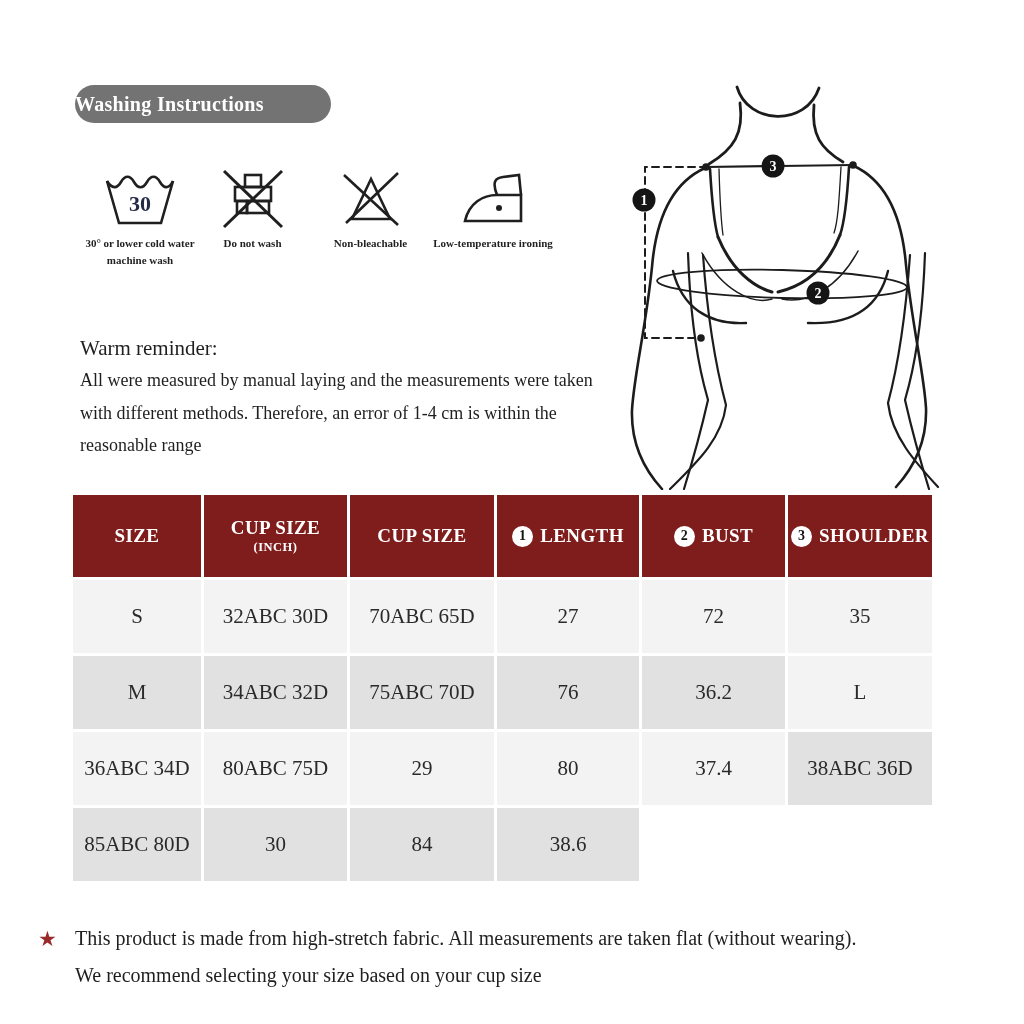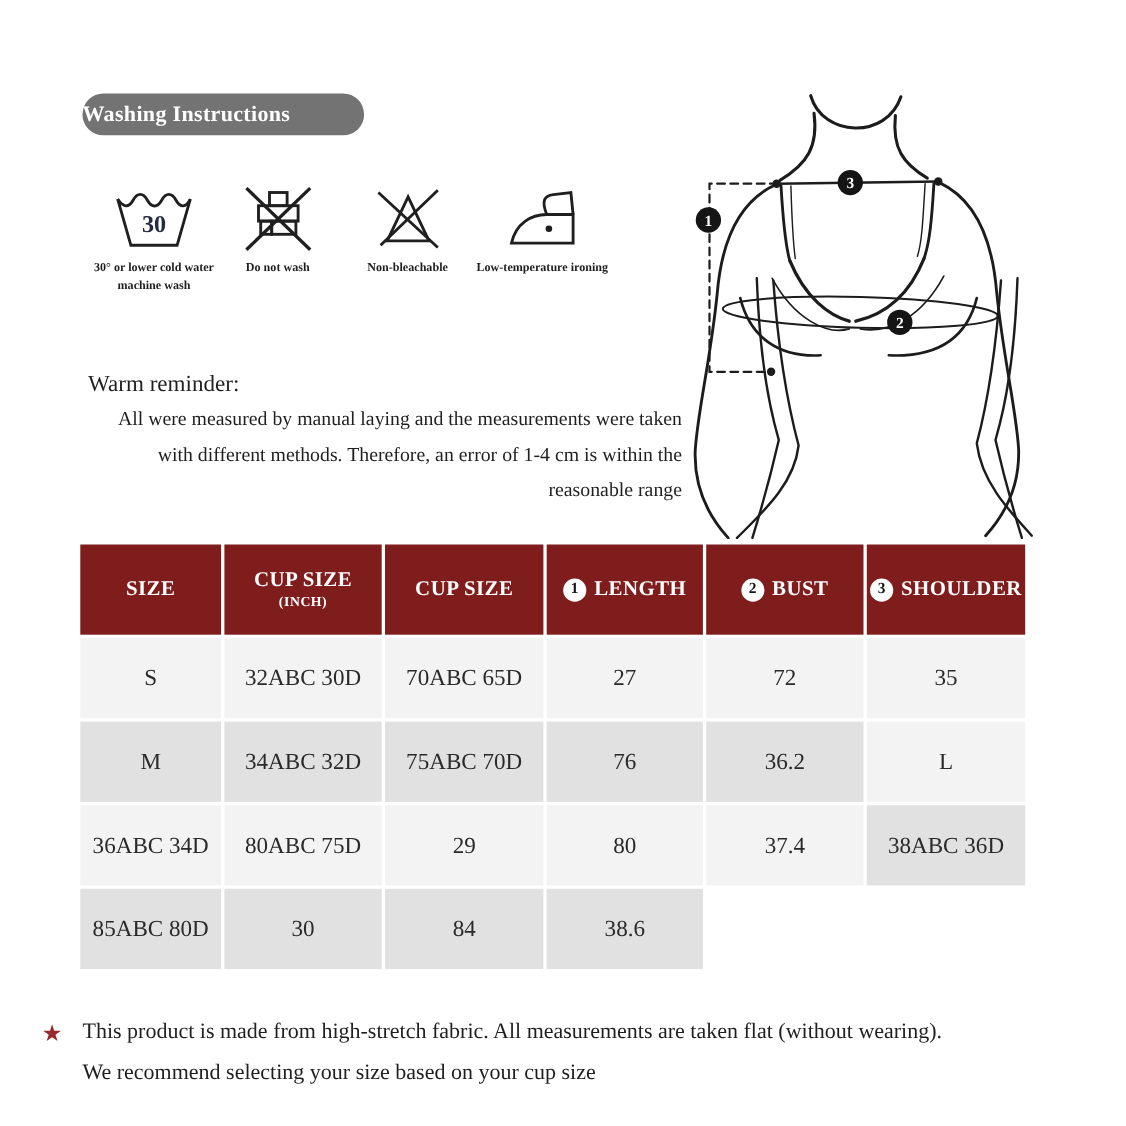--- a/index.html
+++ b/index.html
@@ -20,21 +20,21 @@
     margin-top:4px;font-size:11px;font-weight:600;line-height:17px;color:#1f1f1f;
   }
   .ci-1{left:72px;width:136px;}
   .ci-2{left:205px;width:95px;}
   .ci-3{left:313px;width:115px;}
   .ci-4{left:432px;width:122px;}
   
   .reminder-title{position:absolute;left:80px;top:312px;font-size:21px;font-weight:normal;margin-top:24px;}
   .reminder-body{
     position:absolute;left:80px;top:364px;width:540px;
-    font-size:18px;line-height:32.5px;text-align:right;
+    font-size:18px;line-height:32.5px;
   }
   
   .figure-wrap{position:absolute;left:610px;top:85px;width:395px;height:405px;}
   
   .size-table{
     position:absolute;left:73px;top:495px;
     display:grid;grid-template-columns:128px 143px 144px 142px 143px 144px;
     gap:3px;background:#ffffff;
   }
   .th-cell{

